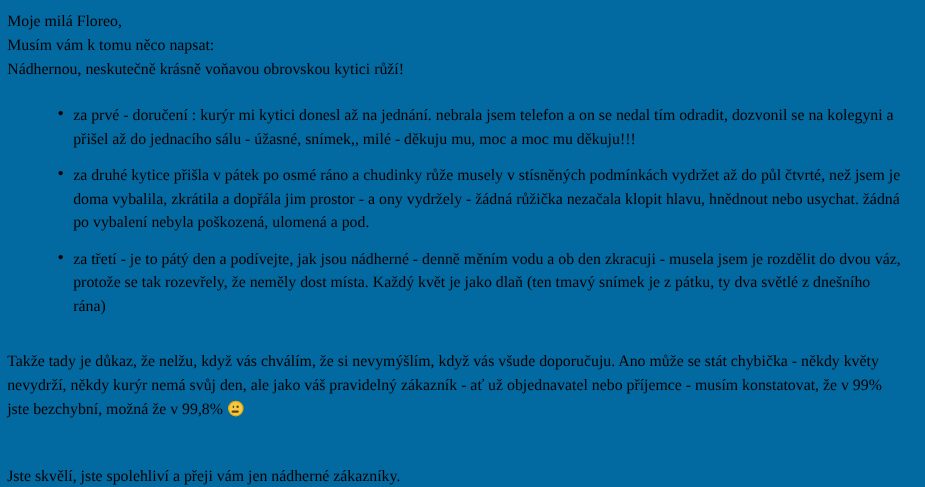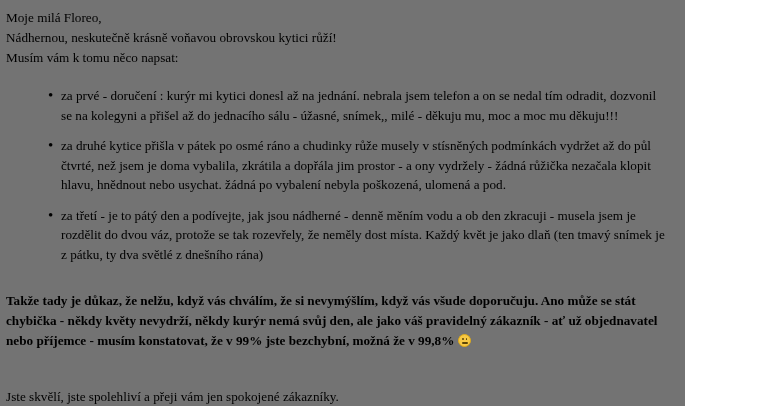--- a/index.html
+++ b/index.html
@@ -9,25 +9,25 @@
   }
   body {
     width: 771px;
     height: 406px;
     overflow: hidden;
     font-family: "Liberation Serif", "DejaVu Serif", serif;
     color: #000000;
   }
   .page {
     position: relative;
-    width: 685px;
+    width: 771px;
     height: 406px;
     box-sizing: border-box;
     padding: 8px 12px 0 6px;
-    background: #737373;
+    background: #0369a1;
   }
   .para {
     font-size: 13.2px;
     line-height: 19.5px;
     margin: 0 0 0 0;
     padding: 0 2px 0 0;
     text-align: left;
     white-space: normal;
   }
   .greeting-block .para { margin-bottom: 0.5px; }
@@ -55,21 +55,20 @@
     top: 0;
     width: 6px;
     height: 19.5px;
     line-height: 19.5px;
     font-size: 15px;
   }
   .body-para {
     font-size: 13.2px;
     line-height: 19.7px;
     padding-right: 4px;
-    font-weight: bold;
   }
   .emoji {
     display: inline-block;
     width: 13px;
     height: 13px;
     border-radius: 50%;
     background: #f7c843;
     border: 1px solid #e0ab18;
     position: relative;
     vertical-align: -2px;
@@ -96,22 +95,22 @@
     border-radius: 1px;
   }
 </style>
 </head>
 <body>
 
 <div class="page">
 
   <div class="greeting-block">
     <p class="para">Moje milá Floreo,</p>
+    <p class="para">Musím vám k tomu něco napsat:</p>
     <p class="para">Nádhernou, neskutečně krásně voňavou obrovskou kytici růží!</p>
-    <p class="para">Musím vám k tomu něco napsat:</p>
   </div>
 
   <div class="spacer-18"></div>
 
   <ul class="bullets">
     <li>
       <span class="bullet-dot">•</span>
       <span>za prvé - doručení : kurýr mi kytici donesl až na jednání. nebrala jsem telefon a on se nedal tím odradit, dozvonil se na kolegyni a přišel až do jednacího sálu - úžasné, snímek,, milé - děkuju mu, moc a moc mu děkuju!!!</span>
     </li>
     <li>
@@ -123,15 +122,15 @@
       <span> za třetí - je to pátý den a podívejte, jak jsou nádherné - denně měním vodu a ob den zkracuji  - musela jsem je rozdělit do dvou váz, protože se tak rozevřely, že neměly dost místa. Každý květ je jako dlaň (ten tmavý snímek je z pátku, ty dva světlé z dnešního rána)</span>
     </li>
   </ul>
 
   <div class="spacer-14"></div>
 
   <p class="body-para"><span>Takže tady je důkaz, že nelžu, když vás chválím, že si nevymýšlím, když vás všude doporučuju. Ano může se stát chybička - někdy květy nevydrží, někdy kurýr nemá svůj den, ale jako váš pravidelný zákazník - ať už objednavatel nebo příjemce  - musím konstatovat, že v 99% jste bezchybní, možná že v 99,8%</span><span class="emoji"><span class="eye l"></span><span class="eye r"></span><span class="mouth"></span></span></p>
 
   <div class="spacer-24"></div>
 
-  <p class="para">Jste skvělí, jste spolehliví a přeji vám jen spokojené zákazníky.</p>
+  <p class="para">Jste skvělí, jste spolehliví a přeji vám jen nádherné zákazníky.</p>
 
 </div>
 
 </body></html>

